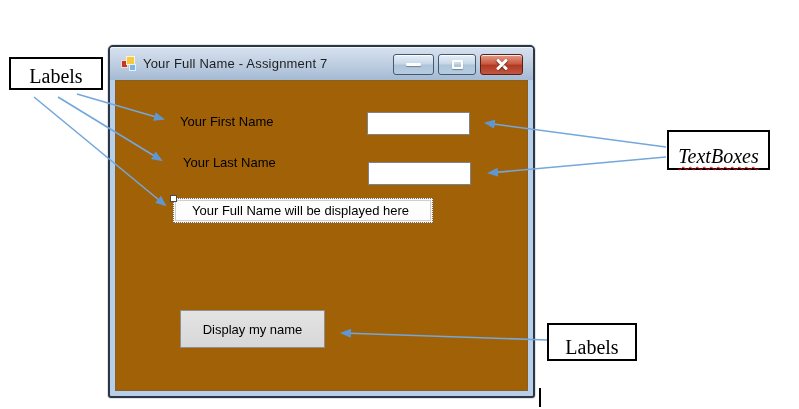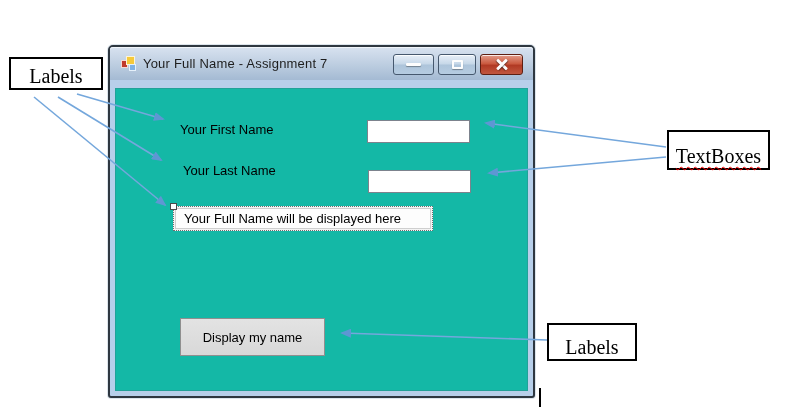--- a/index.html
+++ b/index.html
@@ -42,57 +42,57 @@
   }
   .glyph-min { width:15px; height:3px; background:#FDFDFD; border-radius:1px; box-shadow:0 1px 1px rgba(0,0,0,.35); }
   .glyph-max { width:11px; height:9px; border:2px solid #FDFDFD; border-radius:1px; box-shadow:0 1px 1px rgba(0,0,0,.35); }
   .glyph-x { position:relative; width:14px; height:12px; }
   .glyph-x i { position:absolute; left:0; top:4.5px; width:14px; height:3px; background:#FDFDFD; border-radius:1px; box-shadow:0 1px 1px rgba(0,0,0,.4); }
   .glyph-x i:nth-child(1){ transform:rotate(45deg); }
   .glyph-x i:nth-child(2){ transform:rotate(-45deg); }
 
   .client {
     position:absolute; left:5px; right:5px; top:33px; bottom:5px;
-    background:#14b8a6; box-shadow:inset 0 0 0 1px rgba(70,90,110,.25);margin-top:8px;
+    background:#a16207; box-shadow:inset 0 0 0 1px rgba(70,90,110,.25);
   }
 
   
   .wf-label { position:absolute; font-size:13px; color:#000; white-space:nowrap; }
   .lbl-first { left:65px; top:34px; }
   .lbl-last  { left:68px; top:75px; }
   .wf-textbox {
     position:absolute; width:103px; height:23px;
     background:#FFFFFF; border:1px solid #7C838D; outline:none;
     font-size:13px; font-family:"Liberation Sans", sans-serif; padding:0 3px;
   }
   .tb-first { left:252px; top:32px; }
   .tb-last  { left:253px; top:82px; }
 
   .fullname-wrap { position:absolute; left:58px; top:118px; width:260px; height:25px;
     border:1px dotted #6E6E6E; padding:1px; background:#F4F4F4; }
   .fullname-inner { width:100%; height:100%; border:1px solid #CFCFCF; background:#FDFDFD;
-    font-size:13px; color:#000; display:flex; align-items:center; padding-left:8px; white-space:nowrap; }
+    font-size:13px; color:#000; display:flex; align-items:center; padding-left:16px; white-space:nowrap; }
   .sel-handle { position:absolute; left:-4px; top:-4px; width:7px; height:7px;
     background:#FFFFFF; border:1px solid #4A4A4A; }
 
   .wf-button {
     position:absolute; left:65px; top:230px; width:145px; height:38px;
     background:linear-gradient(#E3E3E3, #D8D8D8);
     border:1px solid #8F8F8F; font-size:13px; color:#000;
     font-family:"Liberation Sans", sans-serif; cursor:default;
   }
 
   
   .ann-box {
     position:absolute; background:#FFFFFF; border:2px solid #000000;
     font-family:"Liberation Serif", serif; font-size:20px; color:#000;
     display:flex; align-items:flex-end; justify-content:center;
   }
   .ann-labels    { left:9px;   top:57px;  width:94px;  height:33px; }
-  .ann-textboxes { left:667px; top:130px; width:103px; height:40px; }
+  .ann-textboxes { left:667px; top:130px; width:103px; height:40px;font-style:italic; }
   .ann-button    { left:547px; top:323px; width:90px;  height:38px; }
   .squiggle { text-decoration:underline wavy #FF0000 1px; text-underline-offset:3px; }
 
   .arrow-layer { position:absolute; left:0; top:0; width:799px; height:409px; pointer-events:none; }
 
   .text-cursor { position:absolute; left:539px; top:388px; width:2px; height:19px; background:#000; }
 </style>
 </head>
 <body>
 

